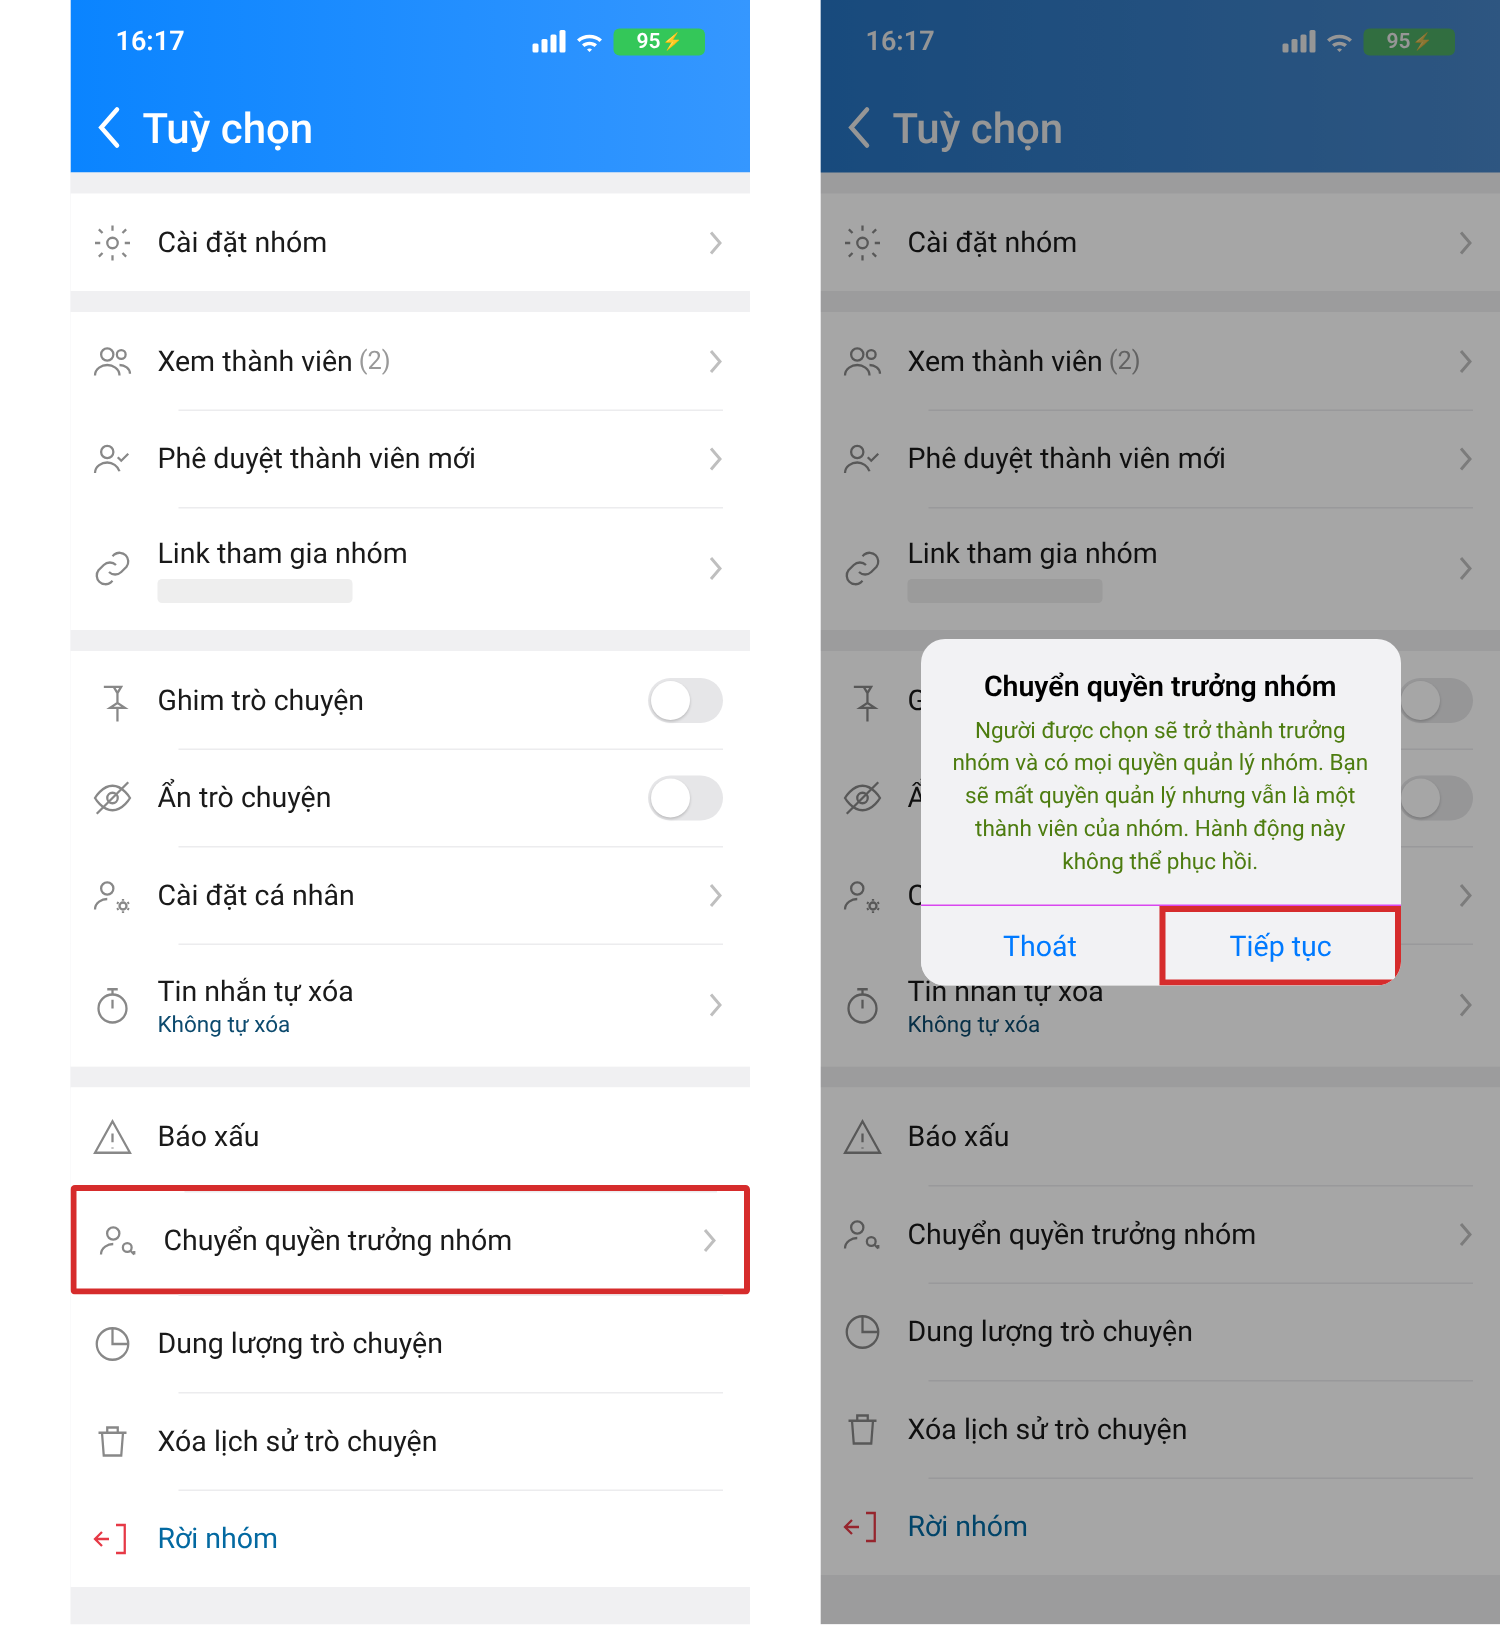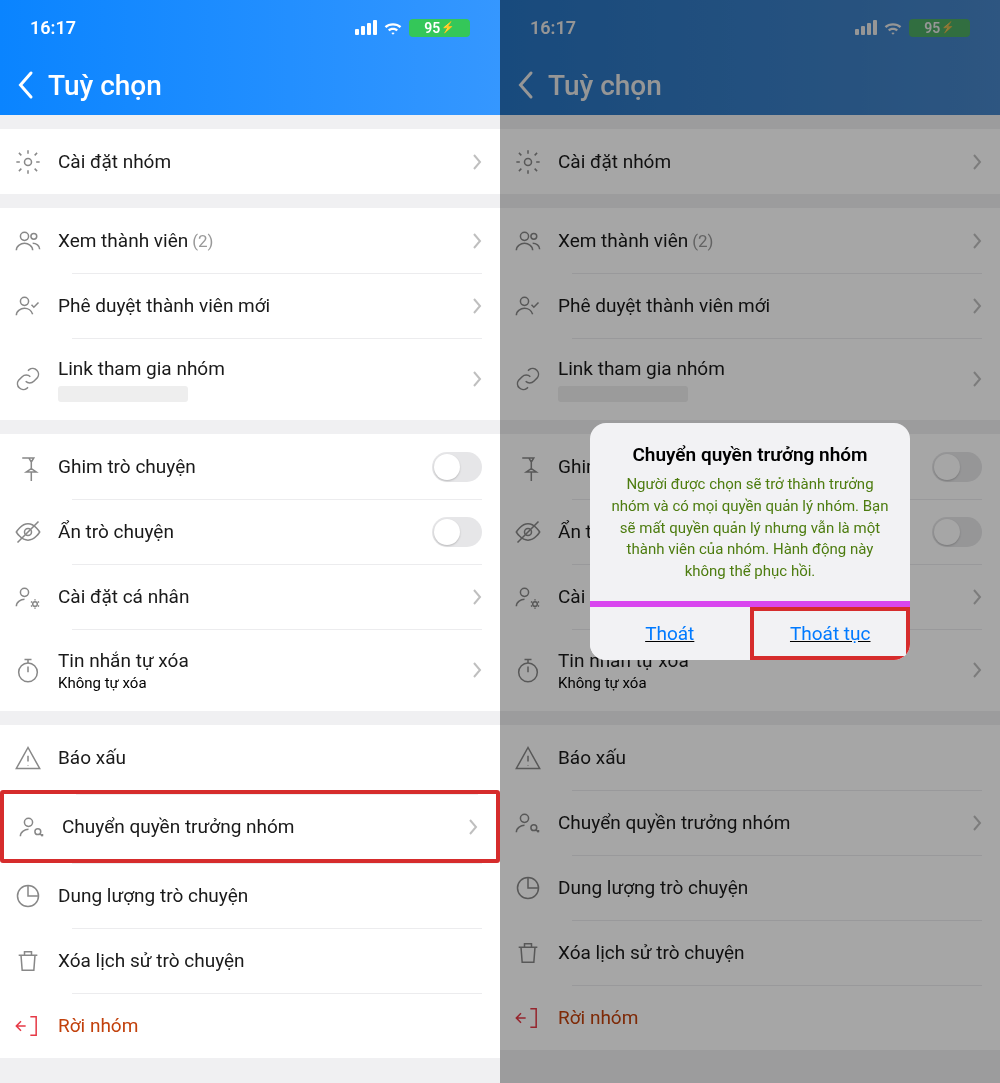--- a/index.html
+++ b/index.html
@@ -9,20 +9,21 @@
     width: 1000px;
     height: 1083px;
     display: flex;
   }
   .phone {
     width: 500px;
     height: 1083px;
     background: #f0f0f2;
     position: relative;
     overflow: hidden;
+    margin-left: 47px;
   }
   .status-bar {
     height: 55px;
     display: flex;
     justify-content: space-between;
     align-items: center;
     padding: 0 30px;
     color: #fff;
     font-size: 18px;
     font-weight: 600;
@@ -71,22 +72,22 @@
     height:1px;
     background:#ececee;
   }
   .row-inner {
      display:flex; align-items:center; gap:16px; width:100%; position:relative; min-height:inherit;
   }
   .row-icon { width: 28px; height: 28px; flex-shrink: 0; color:#777; display:flex;align-items:center;justify-content:center;}
   .row-icon svg { width:100%; height:100%; stroke:#888; fill:none; stroke-width:1.3;}
   .row-text { flex: 1; display:flex; flex-direction:column; gap:2px; }
   .row-label { font-size: 19px; color: #1a1a1a; }
-  .row-label.red { color: #c2410c; }
-  .row-sub   { font-size: 15px; color: #000000; }
+  .row-label.red { color: #0369a1; }
+  .row-sub   { font-size: 15px; color: #0c4a6e; }
   .row-count { color:#999; font-size:17px; margin-left:4px;}
   .chevron-right { width: 10px; height: 18px; flex-shrink:0; }
   .chevron-right path { stroke:#bfbfbf; stroke-width:2; fill:none; }
   .toggle { width: 50px; height: 30px; background:#e6e6e8; border-radius:15px; position:relative; flex-shrink:0;}
   .toggle::after { content:""; width:26px;height:26px;background:#fff;border-radius:50%;position:absolute;top:2px;left:2px;box-shadow:0 1px 2px rgba(0,0,0,.2);}
   .masked { display:inline-block; width:130px; height:16px; background:#eee; border-radius:3px; margin-top:4px;}
   .highlight-red { border: 4px solid #d62c2c; border-radius:3px;}
   .overlay {
     position:absolute; inset:0;
     background: rgba(0,0,0,.35);
@@ -97,21 +98,21 @@
   .dialog {
     width: 320px;
     background: #f2f2f4;
     border-radius: 16px;
     overflow:hidden;
     text-align:center;
   }
   .dialog-body { padding: 20px 18px 18px; }
   .dialog-title { font-size:19px; font-weight:600; margin-bottom:8px; color:#000;}
   .dialog-msg { font-size:15px; color:#4d7c0f; line-height:1.45;}
-  .dialog-actions { display:flex; border-top:6px solid #d946ef;text-decoration:underline;}
+  .dialog-actions { display:flex; border-top:1px solid #d946ef;}
   .dialog-btn { flex:1; padding:15px 0; font-size:19px; color:#007aff; background:#f2f2f4;}
   .dialog-btn + .dialog-btn { border-left:1px solid #ddd;}
   .dialog-btn.highlight { outline:4px solid #d62c2c; outline-offset:-4px;}
   
   .dimmed .header-blue { filter: saturate(.7) brightness(.9);}
   .white-sections { background:#fff; }
   .row-label-wrap { display:flex; align-items:center;text-align:right; }
 </style>
 </head>
 <body>
@@ -608,17 +609,17 @@
   </div>
 
   <div class="overlay">
     <div class="dialog">
       <div class="dialog-body">
         <div class="dialog-title">Chuyển quyền trưởng nhóm</div>
         <div class="dialog-msg">Người được chọn sẽ trở thành trưởng nhóm và có mọi quyền quản lý nhóm. Bạn sẽ mất quyền quản lý nhưng vẫn là một thành viên của nhóm. Hành động này không thể phục hồi.</div>
       </div>
       <div class="dialog-actions">
         <div class="dialog-btn">Thoát</div>
-        <div class="dialog-btn highlight">Thoát tục</div>
+        <div class="dialog-btn highlight">Tiếp tục</div>
       </div>
     </div>
   </div>
 </div>
 
 </body></html>

